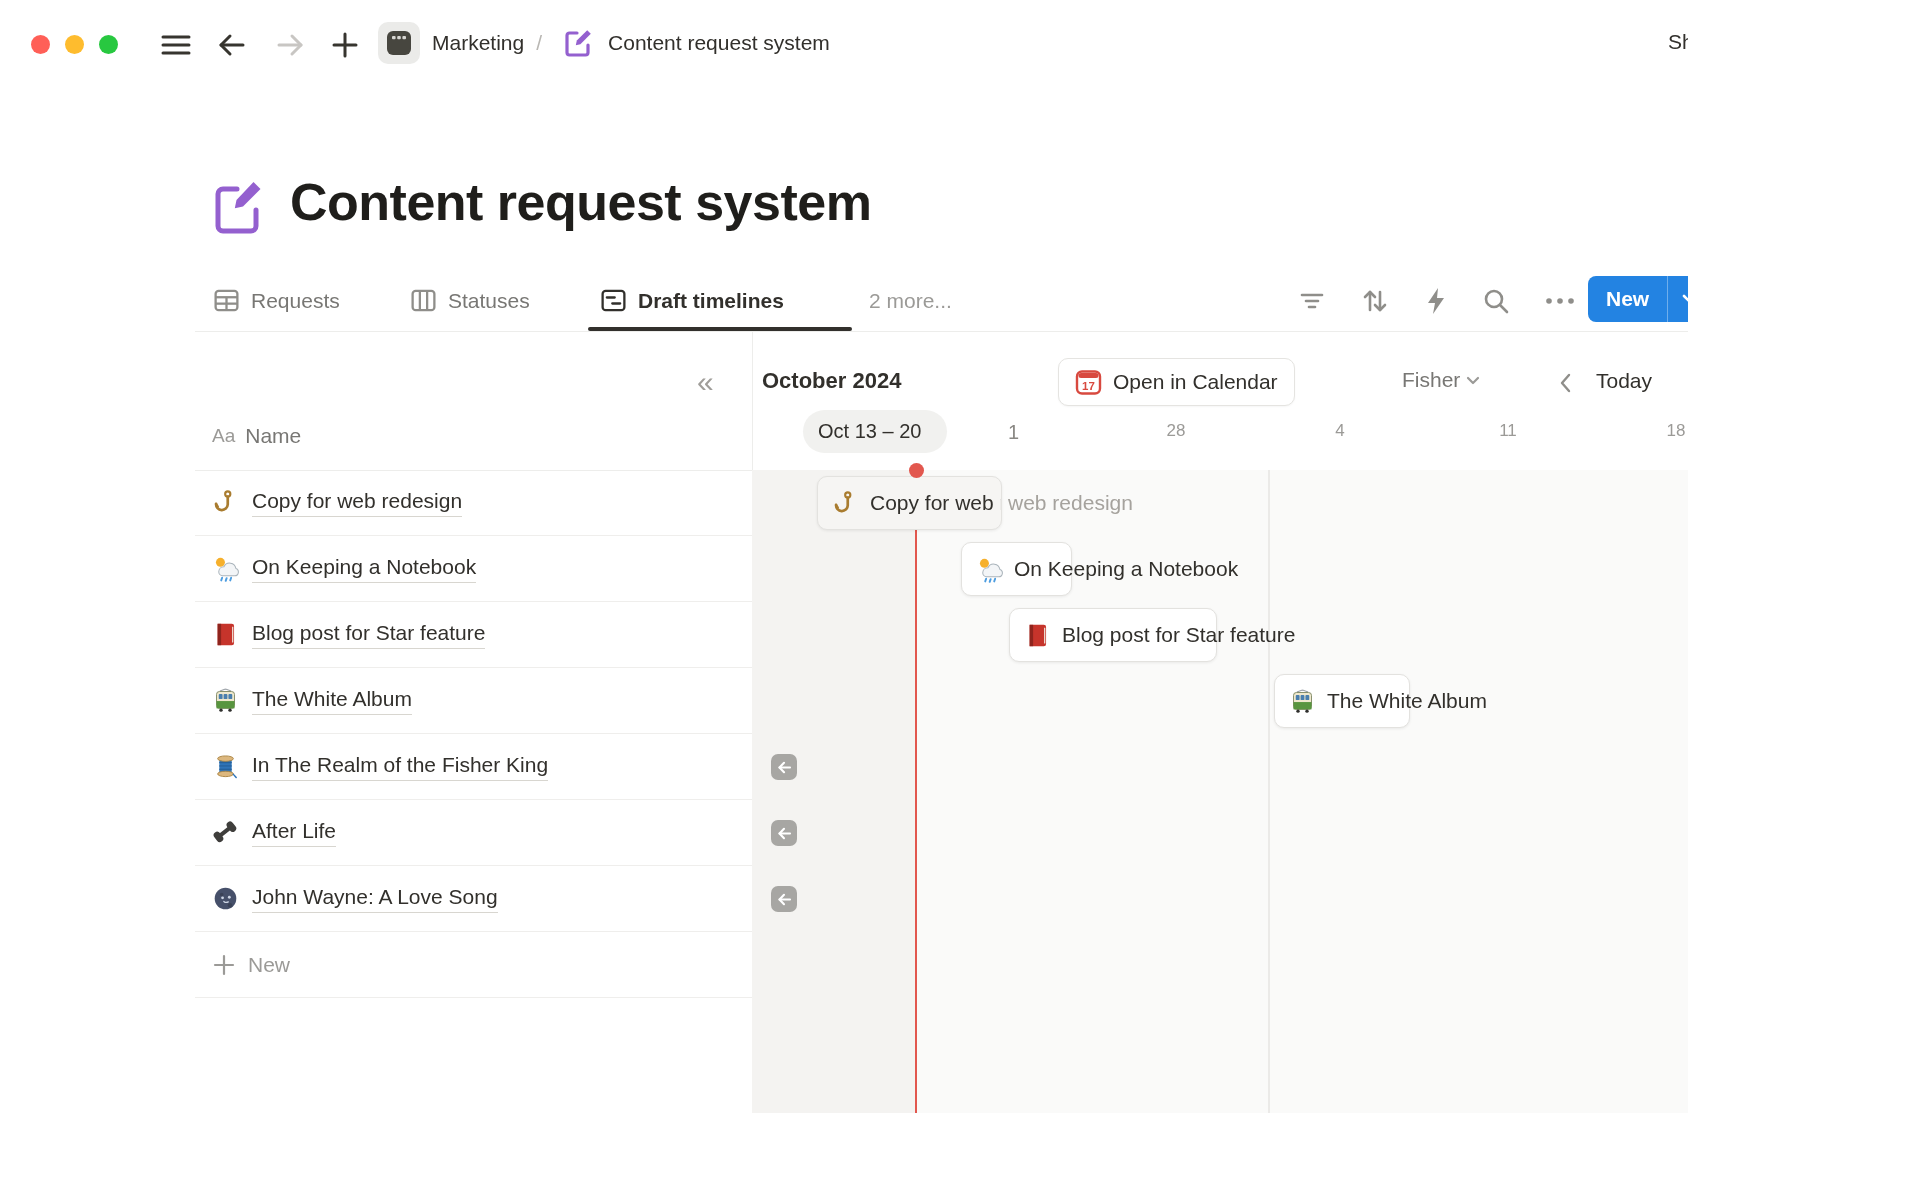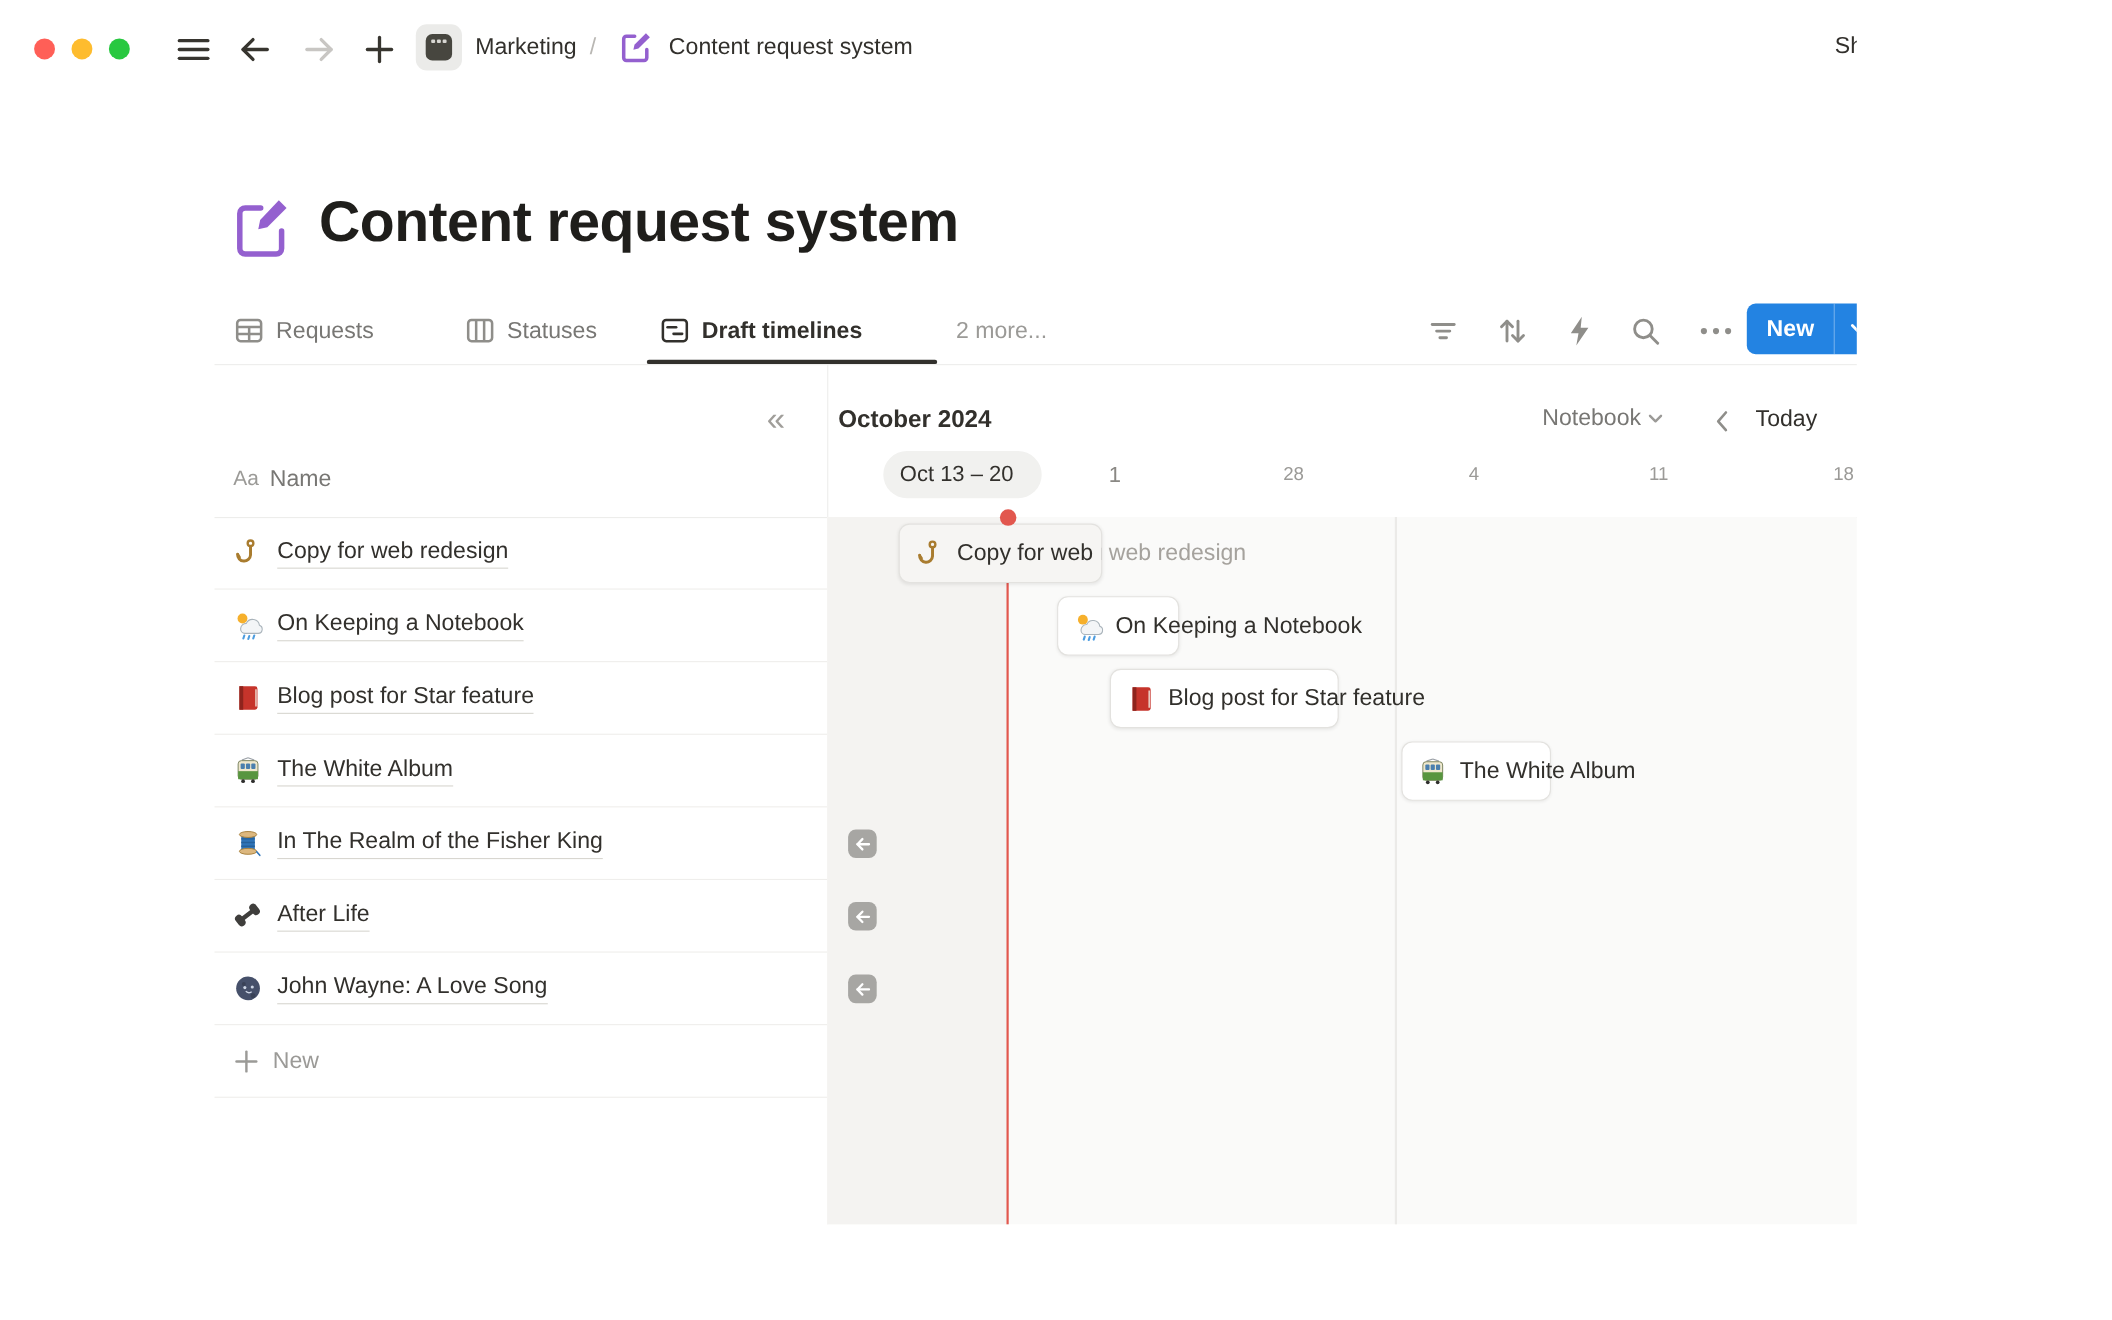--- a/index.html
+++ b/index.html
@@ -188,21 +188,21 @@
           <g fill="none" stroke="#8f8e8a" stroke-width="1.9">
             <rect x="3" y="4" width="18" height="16" rx="2.5"></rect>
             <line x1="3" y1="9.3" x2="21" y2="9.3"></line>
             <line x1="3" y1="14.6" x2="21" y2="14.6"></line>
             <line x1="12" y1="9.3" x2="12" y2="20"></line>
           </g>
         </svg>
     </span>
     <span>Requests</span>
   </div>
-  <div class="abs tab" style="left:422px;top:286px;justify-content:space-between;">
+  <div class="abs tab" style="left:409px;top:286px;justify-content:space-between;">
     <span>
       <svg width="29" height="29" viewBox="0 0 24 24">
           <g fill="none" stroke="#8f8e8a" stroke-width="1.9">
             <rect x="3" y="4" width="18" height="16" rx="2.5"></rect>
             <line x1="9" y1="4" x2="9" y2="20"></line>
             <line x1="15" y1="4" x2="15" y2="20"></line>
           </g>
         </svg>
     </span>
     <span>Statuses</span>
@@ -388,23 +388,33 @@
             <line x1="12" y1="3" x2="12" y2="21"></line>
             <line x1="3" y1="12" x2="21" y2="12"></line>
           </g>
         </svg>
     </span>
     <span>New</span>
   </div>
 
   <div class="abs month-label" style="left:762px;top:368px;">October 2024</div>
 
+  <div class="abs cal-btn" style="left:1058px;top:358px;">
+    <span>
+      <svg width="27" height="27" viewBox="0 0 27 27">
+          <rect x="2" y="2.5" width="23" height="22" rx="5" fill="#ffffff" stroke="#d8493f" stroke-width="2.4"></rect>
+          <rect x="3.5" y="4" width="20" height="5" rx="2.5" fill="#d8493f"></rect>
+          <text x="13.5" y="20.5" font-size="11.5" font-weight="bold" text-anchor="middle" fill="#d8493f" font-family="Liberation Sans, sans-serif">17</text>
+        </svg>
+    </span>
+    <span>Open in Calendar</span>
+  </div>
 
   <div class="abs quarter" style="left:1402px;top:368px;">
-    <span>Notebook</span>
+    <span>Fisher</span>
     <span>
       <svg width="16" height="11" viewBox="0 0 16 11">
           <polyline points="3,3 8,8 13,3" fill="none" stroke="#9b9a97" stroke-width="2.2" stroke-linecap="round" stroke-linejoin="round"></polyline>
         </svg>
     </span>
   </div>
 
   <div class="abs" style="left:1558px;top:372px;">
     <span>
       <svg width="14" height="22" viewBox="0 0 14 22">

